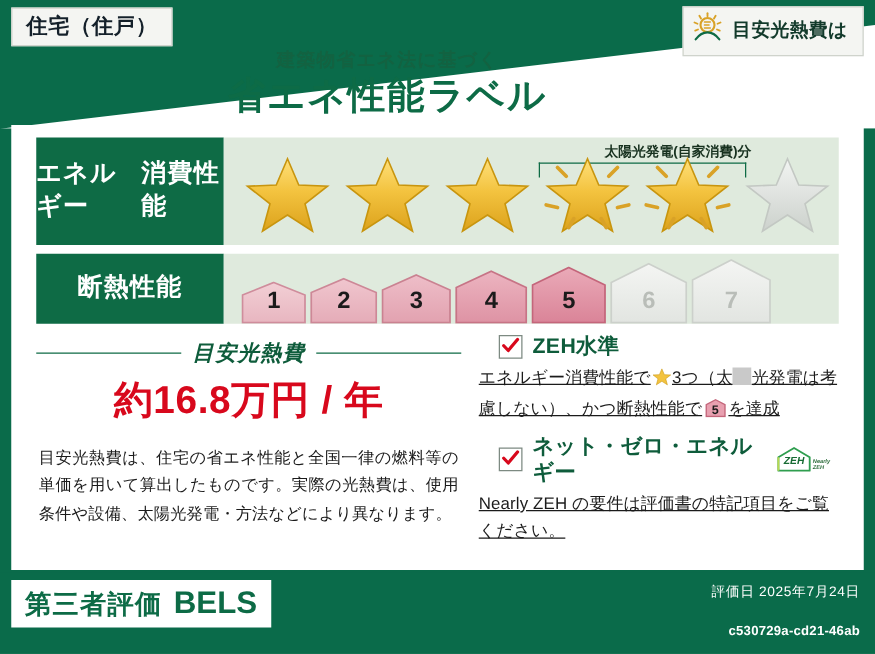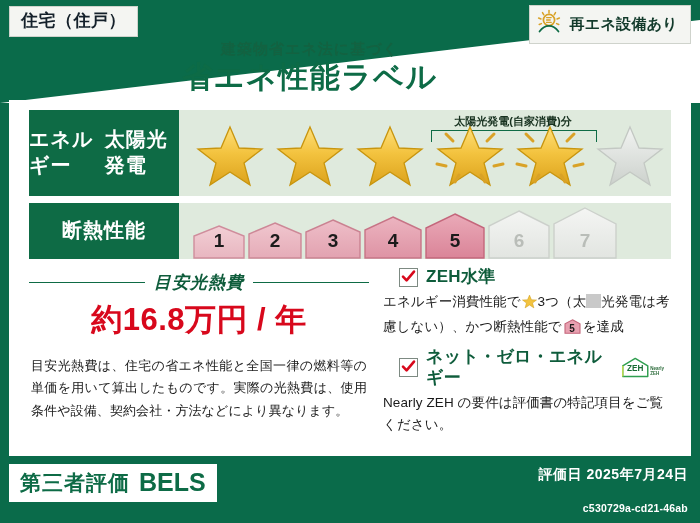--- a/index.html
+++ b/index.html
@@ -63,21 +63,21 @@
   
   .stars{display:flex;align-items:center;gap:2px;padding-left:12px;margin-top:6px;}
   .star-cell{position:relative;width:78px;height:72px;display:flex;align-items:center;justify-content:center;}
   .star-shape{width:68px;height:66px;}
   .sparkle{position:absolute;inset:0;pointer-events:none;}
 
   .solar-bracket{
     position:absolute;left:246px;top:4px;width:176px;height:34px;
   }
   .solar-bracket .blabel{
-    position:absolute;left:0;top:0;width:176px;text-align:center;
+    position:absolute;left:0;top:0;width:176px;text-align:right;
     font-size:11px;font-weight:bold;color:#17311f;white-space:nowrap;
   }
   .solar-bracket .bline{
     position:absolute;left:6px;top:16px;width:164px;height:11px;
     border:1.6px solid #0e6b45;border-top:1.6px solid #0e6b45;border-bottom:none;
   }
 
   
   .houses{display:flex;align-items:flex-end;gap:3px;padding-left:14px;height:100%;}
   .house{position:relative;display:flex;align-items:flex-end;justify-content:center;}
@@ -106,52 +106,52 @@
 
   .check-block{margin-bottom:6px;}
   .check-head{display:flex;align-items:center;gap:8px;padding-left:16px;}
   .chk{
     width:17px;height:17px;border:1.6px solid #7d8a82;background:#fff;
     position:relative;flex:none;
   }
   .chk svg{position:absolute;left:1px;top:0px;}
   .check-title{font-size:17px;font-weight:bold;color:#0e5c3b;letter-spacing:.3px;line-height:1.2;}
   .check-body{
-    font-size:13.5px;color:#1b1b1b;line-height:1.62;margin-top:4px;letter-spacing:.1px;
+    font-size:13.5px;color:#1b1b1b;line-height:1.62;margin-top:4px;letter-spacing:.1px;text-decoration:underline;
   }
   .inline-star{display:inline-block;vertical-align:-3px;margin:0 1px;}
   .inline-house{
     display:inline-block;vertical-align:-3px;margin:0 2px;position:relative;
   }
   .inline-house .ih-num{
     position:absolute;left:0;top:2px;width:17px;text-align:center;
     font-size:10px;font-weight:bold;color:#1b1b1b;
   }
   .redact{display:inline-block;width:15px;height:14px;background:#c9c9c9;vertical-align:-2px;}
-  .zeh-logo{display:inline-flex;align-items:flex-end;gap:1px;vertical-align:-6px;margin-left:4px;}
+  .zeh-logo{display:inline-flex;align-items:flex-end;gap:1px;vertical-align:-6px;margin-left:4px;font-style:italic;}
   .zeh-logo .tiny{font-size:4.5px;font-weight:bold;color:#2b6b3a;line-height:1.1;padding-bottom:3px;}
 
   
   .footer{
     position:absolute;left:0;top:458px;width:700px;height:65px;background:#0a6b4a;
     display:flex;align-items:flex-start;
   }
   .bels{
     margin:6px 0 0 9px;background:#ffffff;padding:4px 11px 5px 11px;
     display:flex;align-items:center;gap:9px;flex:none;
   }
   .bels .jp{font-size:21px;font-weight:bold;color:#0d6b46;letter-spacing:1px;}
   .bels .en{font-size:25px;font-weight:bold;color:#0d6b46;letter-spacing:0px;}
   .prop{
     margin:9px 0 0 8px;color:#ffffff;font-size:11.5px;font-weight:bold;
     line-height:1.35;max-width:250px;
   }
   .prop .unit{margin-left:14px;}
   .meta{margin:8px 12px 0 auto;text-align:right;color:#ffffff;flex:none;}
-  .meta .d{font-size:14px;font-weight:bold;letter-spacing:.5px;}
+  .meta .d{font-size:11px;font-weight:normal;letter-spacing:.5px;}
   .meta .id{font-size:10.5px;font-weight:bold;margin-top:18px;letter-spacing:.2px;}
 </style>
 </head>
 <body>
 
 <div class="label-root">
 
   <div class="top-band">
     <div class="diagonal"></div>
   </div>
@@ -168,34 +168,34 @@
           <line x1="2.6" y1="9" x2="5" y2="10"></line>
           <line x1="23.4" y1="9" x2="21" y2="10"></line>
           <line x1="3.2" y1="15.5" x2="5.4" y2="14.6"></line>
           <line x1="22.8" y1="15.5" x2="20.6" y2="14.6"></line>
         </g>
         <circle cx="13" cy="11" r="5.6" fill="none" stroke="#d9a227" stroke-width="1.7"></circle>
         <path d="M10.6 8.6h4.6M10.6 11h3.6M10.6 13.4h4.6" stroke="#d9a227" stroke-width="1.3" stroke-linecap="round"></path>
         <path d="M3.5 22.5c3-4 6-5.6 9.5-5.6s6.5 1.6 9.5 5.6" fill="none" stroke="#0e6b45" stroke-width="1.7" stroke-linecap="round"></path>
       </svg>
     </span>
-    <span class="txt">再エネ設備あり</span>
+    <span class="txt">目安光熱費は</span>
   </div>
 
   <div class="title-wrap">
     <div class="title-sub">建築物省エネ法に基づく</div>
     <div class="title-main">省エネ性能ラベル</div>
   </div>
 
   <div class="card">
 
     <div class="perf-row energy">
       <div class="perf-key">
         <span>エネルギー</span>
-        <span class="k2">太陽光発電</span>
+        <span class="k2">消費性能</span>
       </div>
       <div class="perf-val">
 
         <div class="solar-bracket">
           <div class="blabel">太陽光発電(自家消費)分</div>
           <div class="bline"></div>
         </div>
 
         <div class="stars">
 
@@ -374,21 +374,21 @@
 
     <div class="lower">
 
       <div class="lower-left">
         <div class="cost-head">
           <span class="rule"></span>
           <span class="ct">目安光熱費</span>
           <span class="rule"></span>
         </div>
         <div class="cost-value">約16.8万円 / 年</div>
-        <div class="note">目安光熱費は、住宅の省エネ性能と全国一律の燃料等の単価を用いて算出したものです。実際の光熱費は、使用条件や設備、契約会社・方法などにより異なります。</div>
+        <div class="note">目安光熱費は、住宅の省エネ性能と全国一律の燃料等の単価を用いて算出したものです。実際の光熱費は、使用条件や設備、太陽光発電・方法などにより異なります。</div>
       </div>
 
       <div class="lower-right">
 
         <div class="check-block">
           <div class="check-head">
             <span class="chk">
               <svg width="15" height="15" viewBox="0 0 15 15">
                 <path d="M2 7.6 L5.6 11.4 L13 2.6" fill="none" stroke="#d8081c" stroke-width="2.6" stroke-linecap="round" stroke-linejoin="round"></path>
               </svg>

